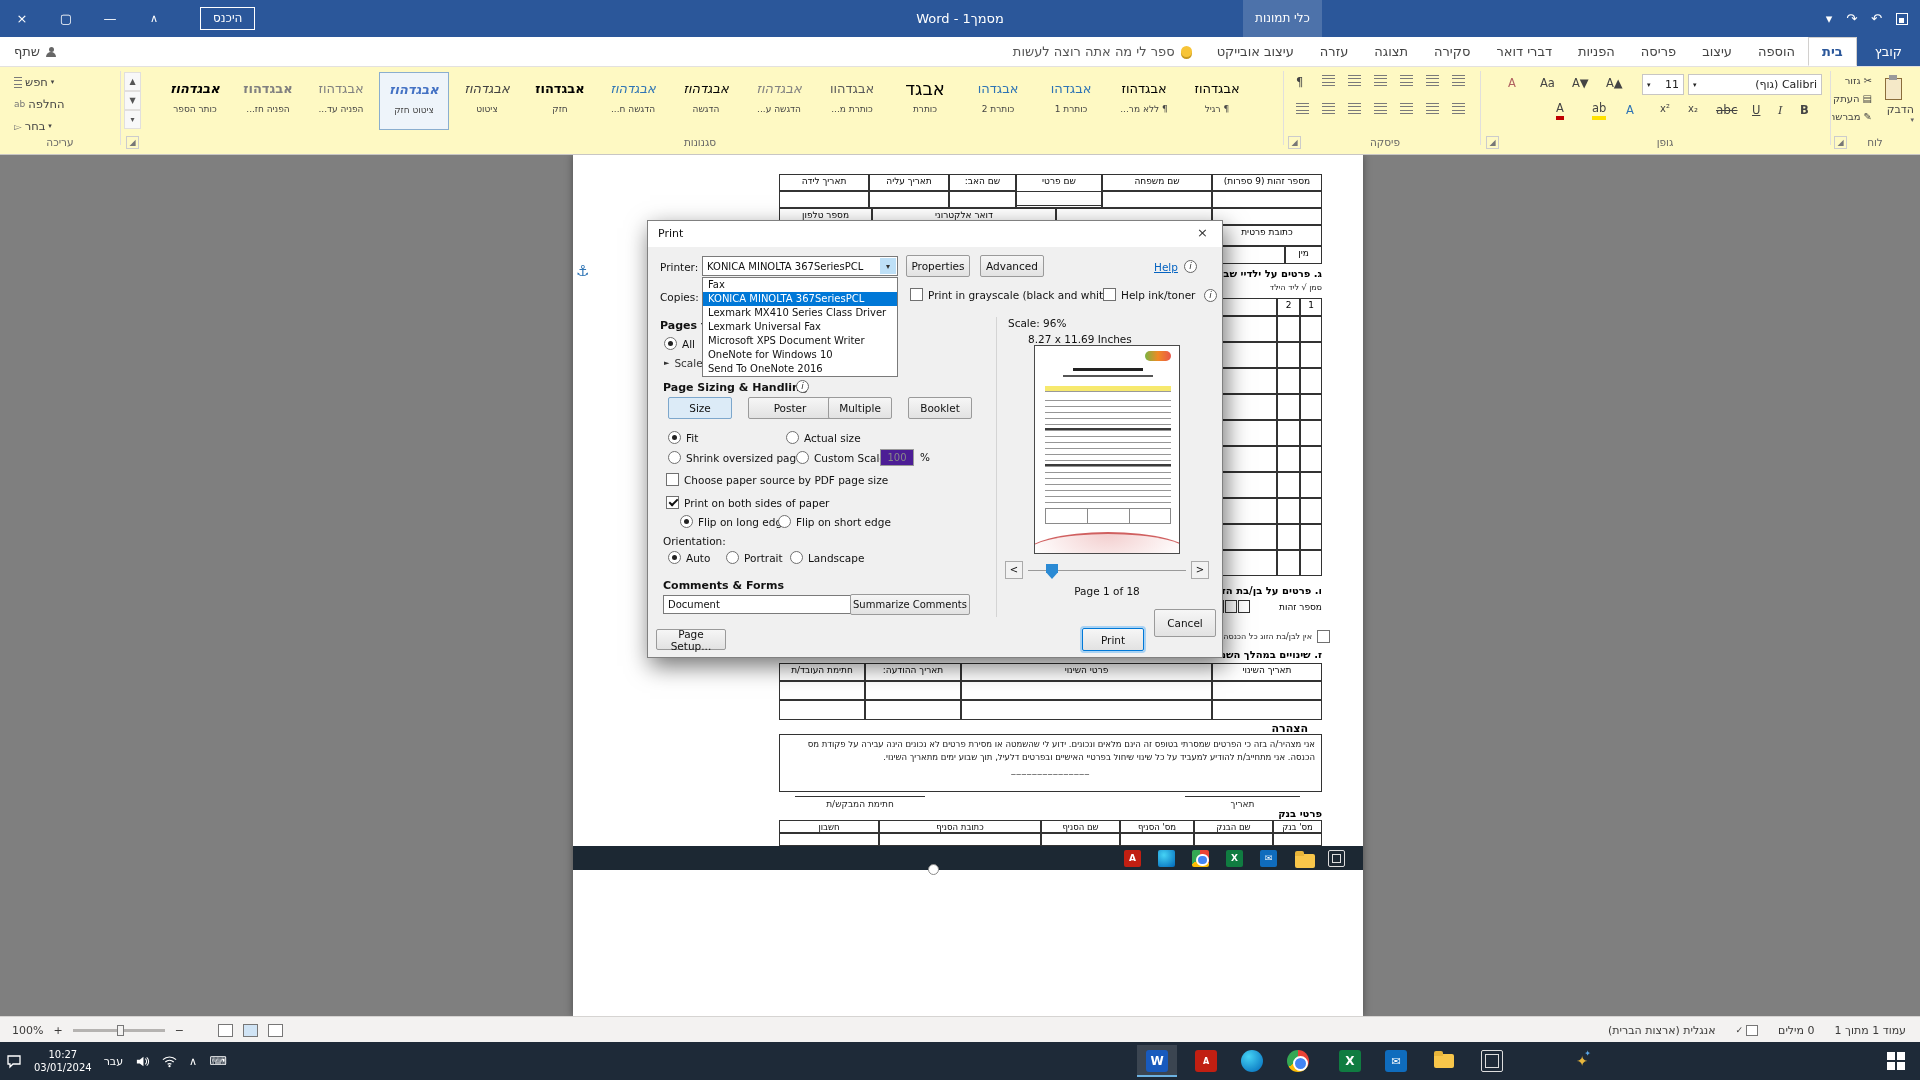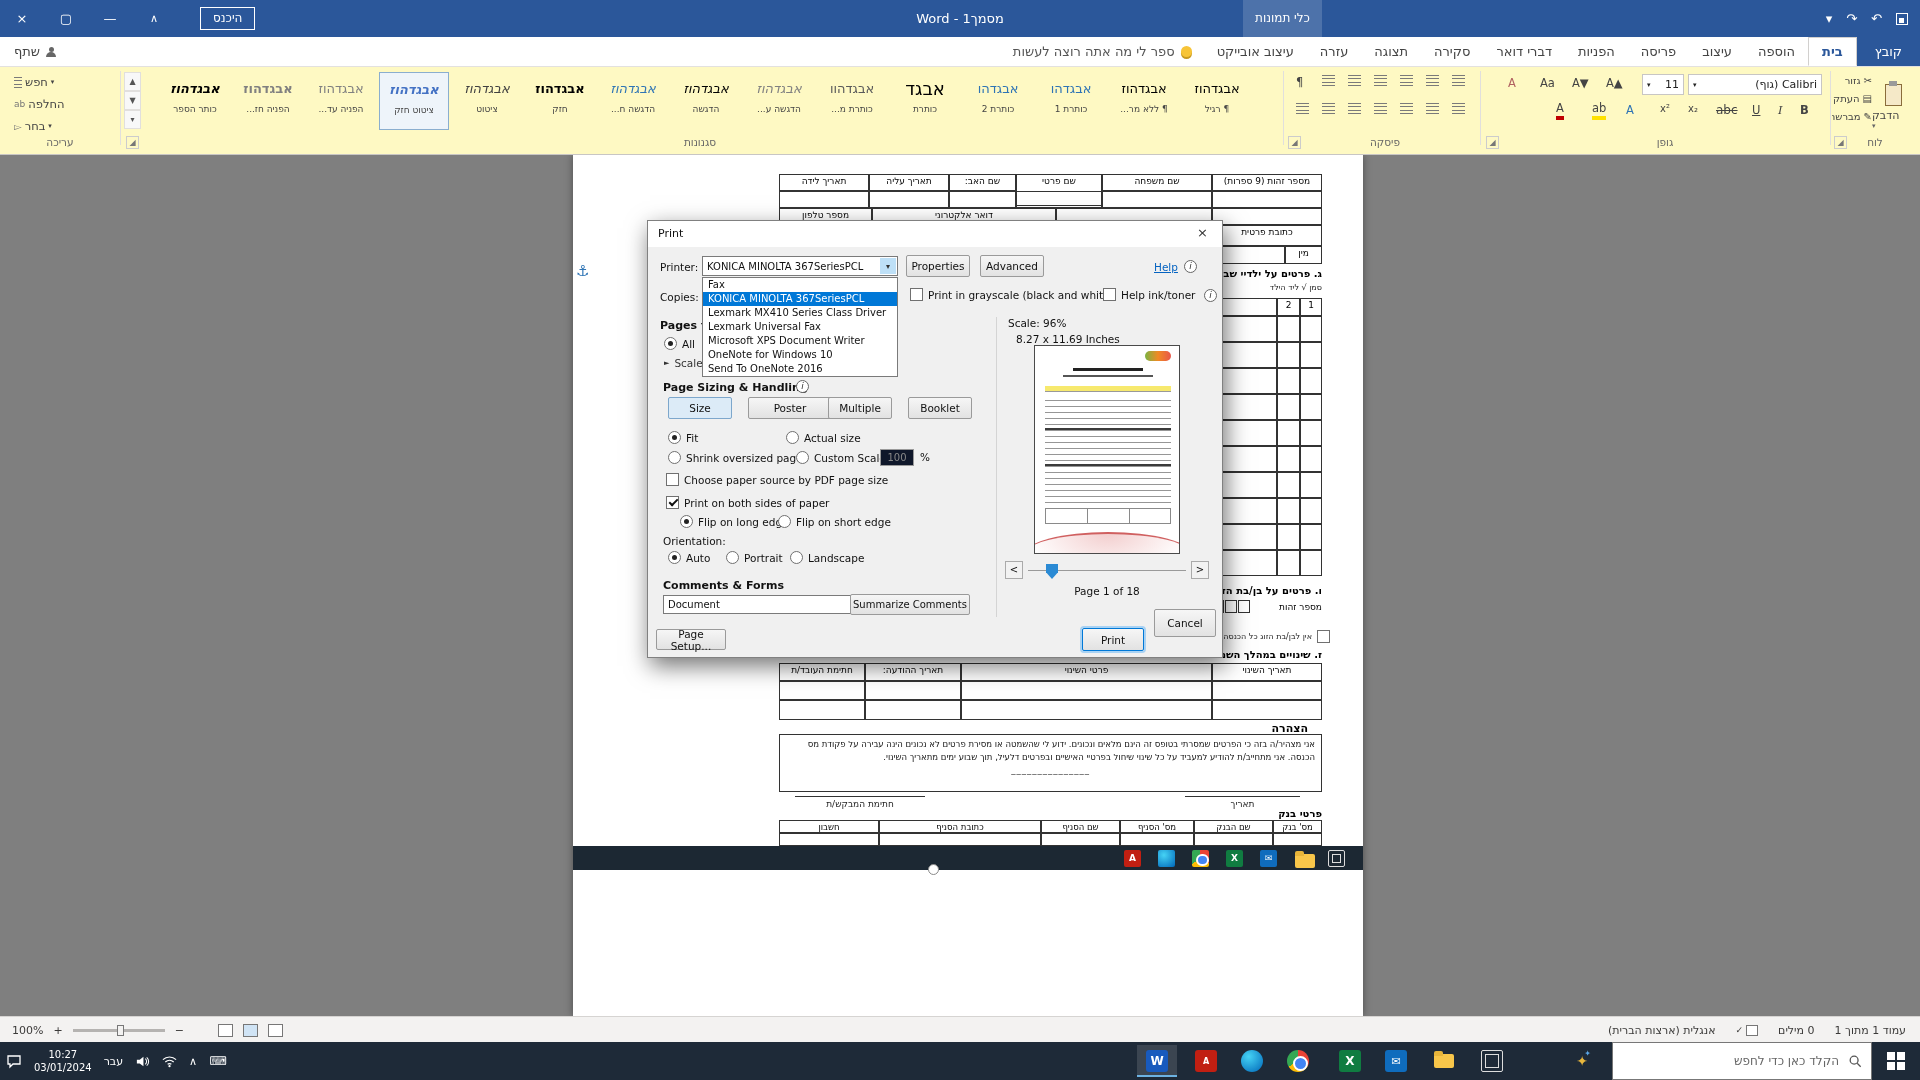--- a/index.html
+++ b/index.html
@@ -89,21 +89,21 @@
 .cb{display:inline-block;width:13px;height:13px;border:1px solid #707070;background:#fff;vertical-align:-2px;margin-right:5px;position:relative;flex:0 0 auto}
 .cb.on::after{content:"";position:absolute;left:2px;top:2px;width:7px;height:3px;border-left:2px solid #111;border-bottom:2px solid #111;transform:rotate(-45deg)}
 .rd{display:inline-block;width:13px;height:13px;border:1px solid #707070;border-radius:50%;background:#fff;vertical-align:-2px;margin-right:5px;position:relative;flex:0 0 auto}
 .rd.on::after{content:"";position:absolute;left:3px;top:3px;width:5px;height:5px;border-radius:50%;background:#222}
 .drow{position:absolute;display:flex;align-items:center;white-space:nowrap}
 .icirc{display:inline-block;width:13px;height:13px;border:1px solid #666;border-radius:50%;text-align:center;line-height:11px;font-size:9px;font-style:italic;color:#333;background:#fff}
 .ilink{color:#0563c1;text-decoration:underline}
 #pv{position:absolute;left:386px;top:124px;width:146px;height:209px;background:#fff;border:1px solid #4a4a4a;overflow:hidden}
 .pvbtn{position:absolute;width:18px;height:18px;border:1px solid #aaa;background:#f2f2f2;text-align:center;line-height:16px;font-size:10px}
 #pvthumb{position:absolute;left:398px;top:343px;width:12px;height:15px;background:#2a8ad4;clip-path:polygon(0 0,100% 0,100% 55%,50% 100%,0 55%)}
-.dinput{position:absolute;background:#0f172a;border:1px solid #9a9a9a;color:#888;font-size:10px;text-align:center}
+.dinput{position:absolute;background:#4c1d95;border:1px solid #9a9a9a;color:#888;font-size:10px;text-align:center}
 
 #status{position:absolute;left:0;right:0;top:1016px;height:26px;background:#f3f2f1;border-top:1px solid #d6d4d2;color:#3b3a39;font-size:11px;z-index:20}
 #status-right{position:absolute;right:14px;top:0;height:26px;display:flex;align-items:center;gap:20px;direction:rtl}
 #status-left{position:absolute;left:12px;top:0;height:26px;display:flex;align-items:center;gap:10px}
 .viewic{width:15px;height:13px;border:1px solid #777;background:#fff}
 .ztrack{width:92px;height:3px;background:#b5b3b1;position:relative}
 .zhandle{position:absolute;left:44px;top:-4px;width:7px;height:11px;background:#f3f2f1;border:1px solid #777}
 
 #taskbar{position:absolute;left:0;right:0;bottom:0;height:38px;background:#1e2a38;color:#fff;z-index:100}
 #tstart{position:absolute;right:0;top:0;width:48px;height:38px;display:flex;align-items:center;justify-content:center}
@@ -294,21 +294,21 @@
       <div class="ddli">Lexmark MX410 Series Class Driver</div>
       <div class="ddli">Lexmark Universal Fax</div>
       <div class="ddli">Microsoft XPS Document Writer</div>
       <div class="ddli">OneNote for Windows 10</div>
       <div class="ddli">Send To OneNote 2016</div>
     </div>
 
     <div style="position:absolute;left:348px;top:96px;width:1px;height:300px;background:#d4d4d4"></div>
 
     <span class="t" style="left:360px;top:96px">Scale:  96%</span>
-    <span class="t" style="left:368px;top:112px">8.27 x 11.69 Inches</span>
+    <span class="t" style="left:380px;top:112px">8.27 x 11.69 Inches</span>
 
     <div id="pv">
       <div style="position:absolute;right:8px;top:5px;width:26px;height:10px;border-radius:5px;background:linear-gradient(90deg,#7cb342,#f08a24,#e8564a)"></div>
       <div style="position:absolute;left:38px;top:22px;width:70px;height:3px;background:#222"></div>
       <div style="position:absolute;left:28px;top:29px;width:90px;height:2px;background:#555"></div>
       <div style="position:absolute;left:10px;top:40px;width:126px;height:6px;background:#f7e96e;border-bottom:1px solid #999"></div>
       <div style="position:absolute;left:10px;top:54px;width:126px;height:104px;background:repeating-linear-gradient(to bottom,#969696 0 1px,transparent 1px 6px)"></div>
       <div style="position:absolute;left:10px;top:82px;width:126px;height:2px;background:#3a3a3a"></div>
       <div style="position:absolute;left:10px;top:118px;width:126px;height:2px;background:#3a3a3a"></div>
       <div style="position:absolute;left:10px;top:162px;width:126px;height:16px;border:1px solid #8a8a8a"></div>
@@ -579,21 +579,21 @@
     <div class="rb" style="left:1592px;top:34px">
         <span style="display:inline-block;border-bottom:4px solid #ffe100;padding-bottom:1px">ab</span>
       </div>
     <div class="rb" style="left:1556px;top:34px">
         <span style="display:inline-block;border-bottom:4px solid #c00000;padding-bottom:1px">A</span>
       </div>
     <div class="glabel" style="left:1610px;width:110px">גופן</div>
     <div class="launch" style="left:1486px">◢</div>
     <div class="gsep" style="left:1830px"></div>
 
-    <div style="position:absolute;left:1872px;top:15px;width:42px;height:60px;text-align:left">
+    <div style="position:absolute;left:1872px;top:9px;width:42px;height:60px;text-align:right">
       <div style="width:17px;height:22px;margin:2px auto 3px;border:1.5px solid #8a6d3b;background:#f5e9c8;position:relative">
           <div style="position:absolute;left:3px;top:-4px;width:8px;height:5px;background:#9a9a9a"></div>
         </div>
       <div style="font-size:11px;color:#444;direction:rtl">הדבק</div>
       <div style="font-size:7px;color:#666">▾</div>
     </div>
     <div class="rb" style="left:1832px;top:8px;font-size:10px;direction:rtl;justify-content:flex-start;width:40px;overflow:hidden">
         <span>✂</span>
         <span>גזור</span>
       </div>
@@ -635,27 +635,20 @@
 
   <div id="taskbar">
     <div id="tstart">
       <span class="winlogo">
           <i></i>
           <i></i>
           <i></i>
           <i></i>
         </span>
     </div>
-    <div id="tsearch">
-      <svg width="14" height="14" viewBox="0 0 16 16">
-          <circle cx="7" cy="7" r="4.5" fill="none" stroke="#555" stroke-width="1.5"></circle>
-          <line x1="10.5" y1="10.5" x2="14.5" y2="14.5" stroke="#555" stroke-width="1.5"></line>
-        </svg>
-      <span>הקלד כאן כדי לחפש</span>
-    </div>
     <div class="tapp" style="right:318px">
         <span class="sparkle">✦</span>
       </div>
     <div class="tapp active" style="left:1137px">
         <span class="chip c-word">W</span>
       </div>
     <div class="tapp" style="left:1186px">
         <span class="chip c-pdf">A</span>
       </div>
     <div class="tapp" style="left:1232px">

